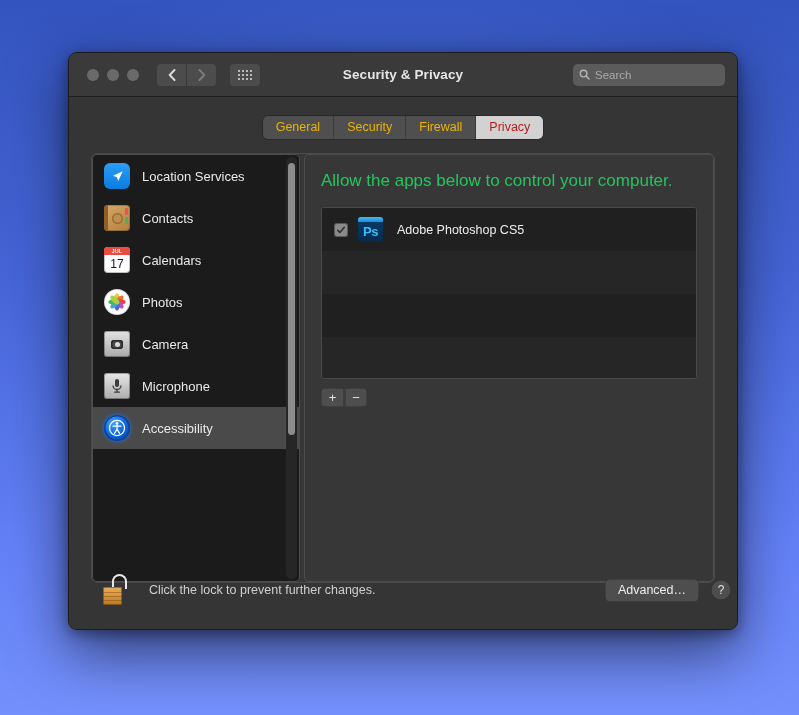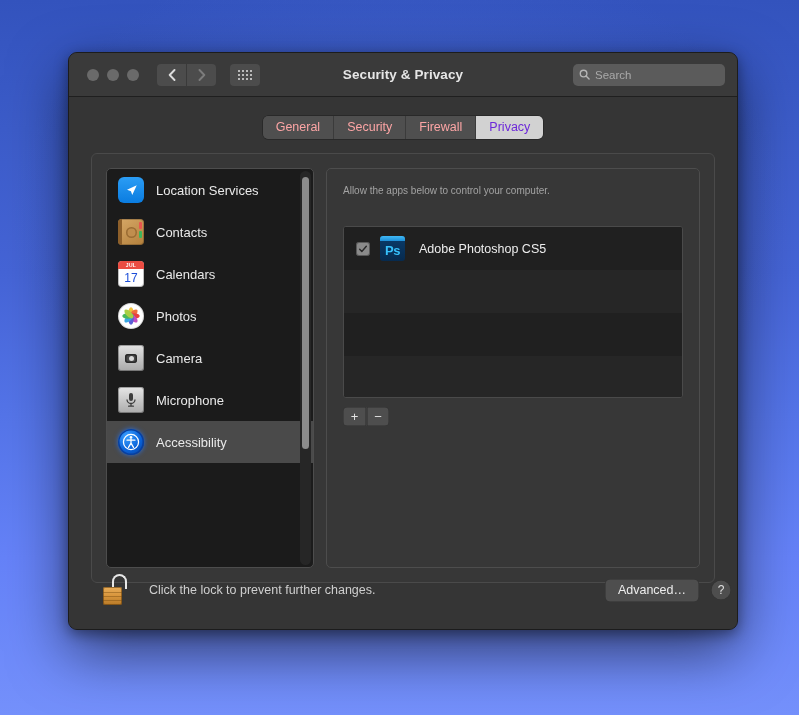--- a/index.html
+++ b/index.html
@@ -153,41 +153,40 @@
   }
   .tabs {
     display: flex;
     border-radius: 5px;
     overflow: hidden;
     box-shadow: 0 0 0 0.5px rgba(0,0,0,0.45);
   }
   .tab {
     padding: 3px 13px 4px;
     font-size: 12.5px;
-    color: #fca5a5;
+    color: #eab308;
     background: #4f4f4f;
     border-right: 1px solid #3b3b3b;
     line-height: 16px;
     white-space: nowrap;
   }
   .tab:last-child { border-right: none; }
   .tab.active {
     background: #d2d2d2;
-    color: #6d28d9;
+    color: #b91c1c;
   }
 
   
   .groupbox {
     margin-top: 14px;
     height: 430px;
     border: 1px solid #4a4a4a;
     border-radius: 6px;
     display: flex;
-    padding: 14px;
-    gap: 12px;
+    gap: 4px;
     background: #373737;
   }
 
   
   .sidebar-wrap {
     width: 208px;
     flex: 0 0 208px;
     background: #1b1b1b;
     border: 1px solid #4d4d4d;
     border-radius: 5px;
@@ -253,21 +252,21 @@
     position:absolute; left:8px; top:8px; width:11px; height:11px;
     border-radius:50%; background:#c08e4e; box-shadow: inset 0 0 0 1.5px #9a6c33;
   }
   .ic-cal {
     width: 26px; height: 26px; border-radius: 4px; background:#fff;
     overflow:hidden; position:relative;
     box-shadow: inset 0 0 0 1px rgba(0,0,0,0.25);
   }
   .ic-cal .m { height:8px; background:#eb4c42; color:#fff; font-size:5px;
     text-align:center; line-height:8px; font-weight:bold; letter-spacing:0.3px;}
-  .ic-cal .d { color:#1d4ed8; font-size:12px; text-align:center; line-height:18px; font-weight:500;}
+  .ic-cal .d { color:#0f172a; font-size:12px; text-align:center; line-height:18px; font-weight:500;}
   .ic-rem {
     width: 26px; height: 26px; position:relative;
   }
   .ic-rem .pg {
     position:absolute; inset:1px 2px 1px 2px; background:#f6f6f6; border-radius:2px;
     box-shadow: inset 0 0 0 1px rgba(0,0,0,0.22);
   }
   .ic-rem .dot { position:absolute; left:5px; width:4px; height:4px; border-radius:50%; }
   .ic-rem .ln  { position:absolute; left:11px; width:10px; height:1.6px; background:#b9b9b9; }
   .ic-photos {
@@ -315,23 +314,23 @@
 
   
   .rpanel {
     flex: 1;
     border: 1px solid #4d4d4d;
     border-radius: 5px;
     background: #373737;
     padding: 16px 16px 0;
   }
   .rpanel-title {
-    font-size: 10px;
-    color: #a3a3a3;
-    margin-bottom: 30px;
+    font-size: 17px;
+    color: #22c55e;
+    margin-bottom: 16px;
   }
   .applist {
     height: 172px;
     background: #202020;
     border: 1px solid #4a4a4a;
     border-radius: 3px;
     overflow: hidden;
   }
   .arow {
     height: 43px;

